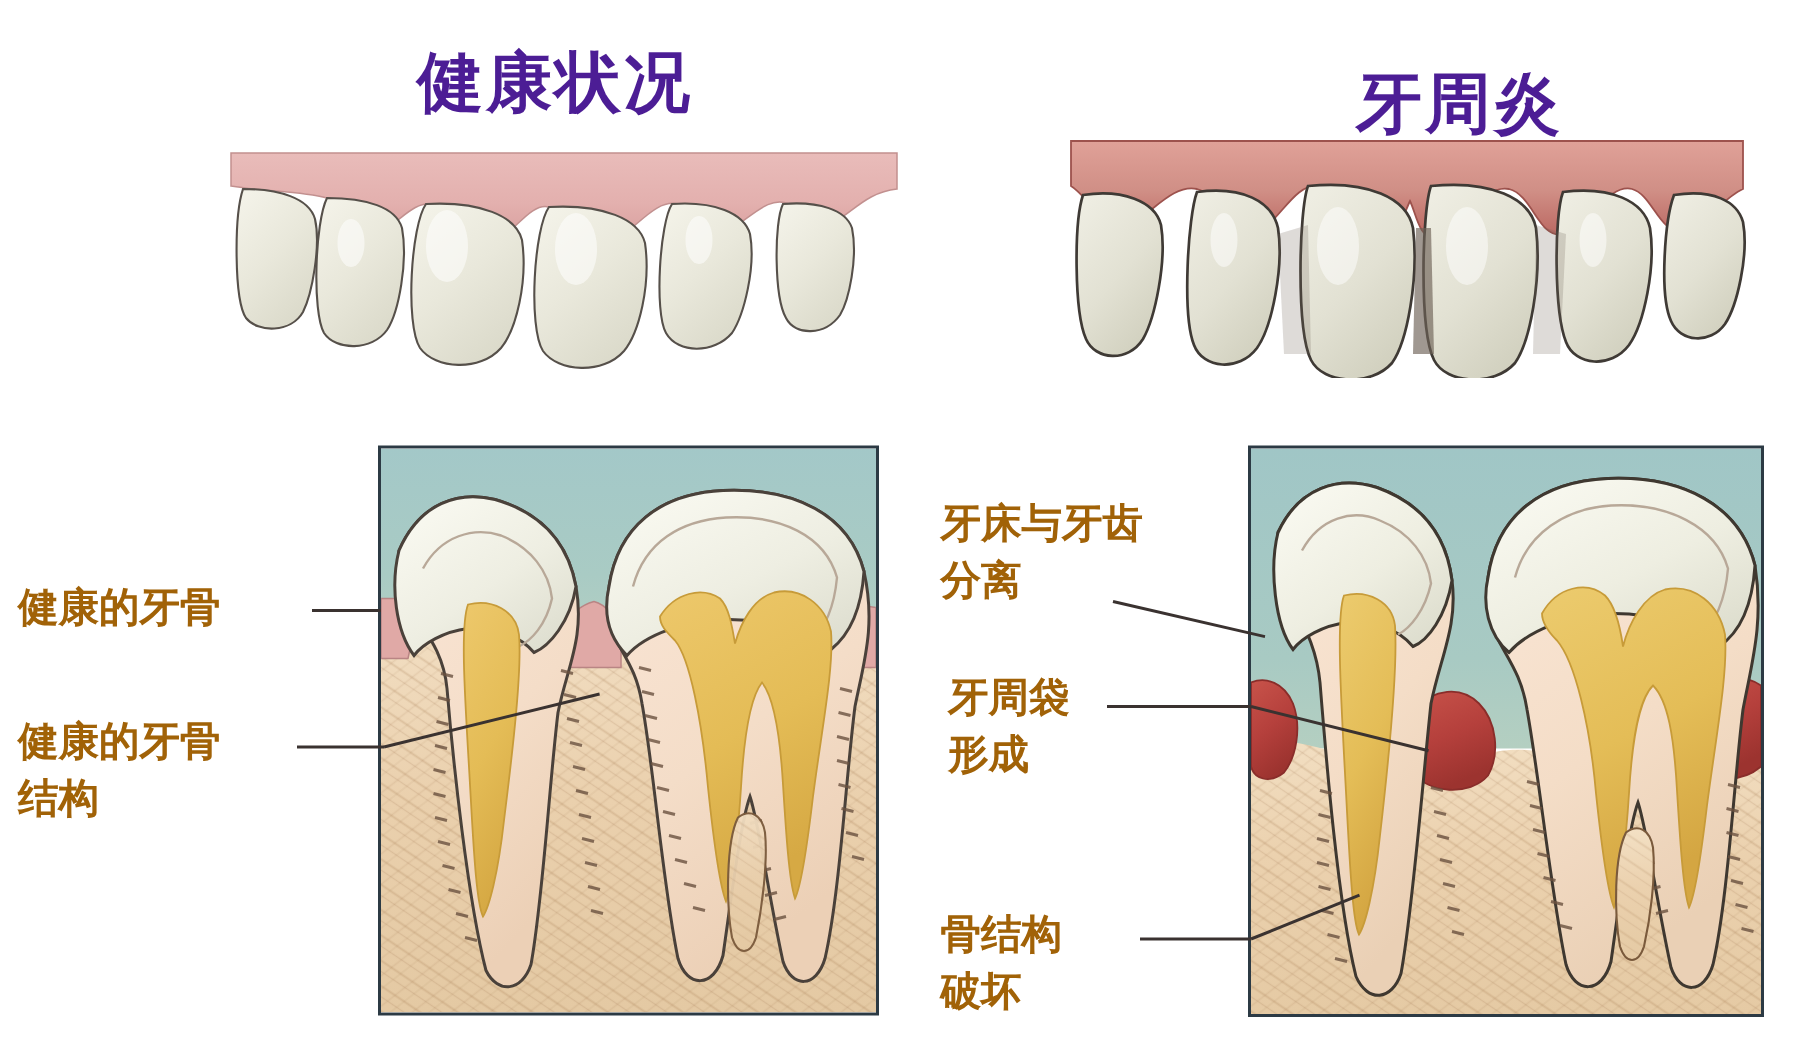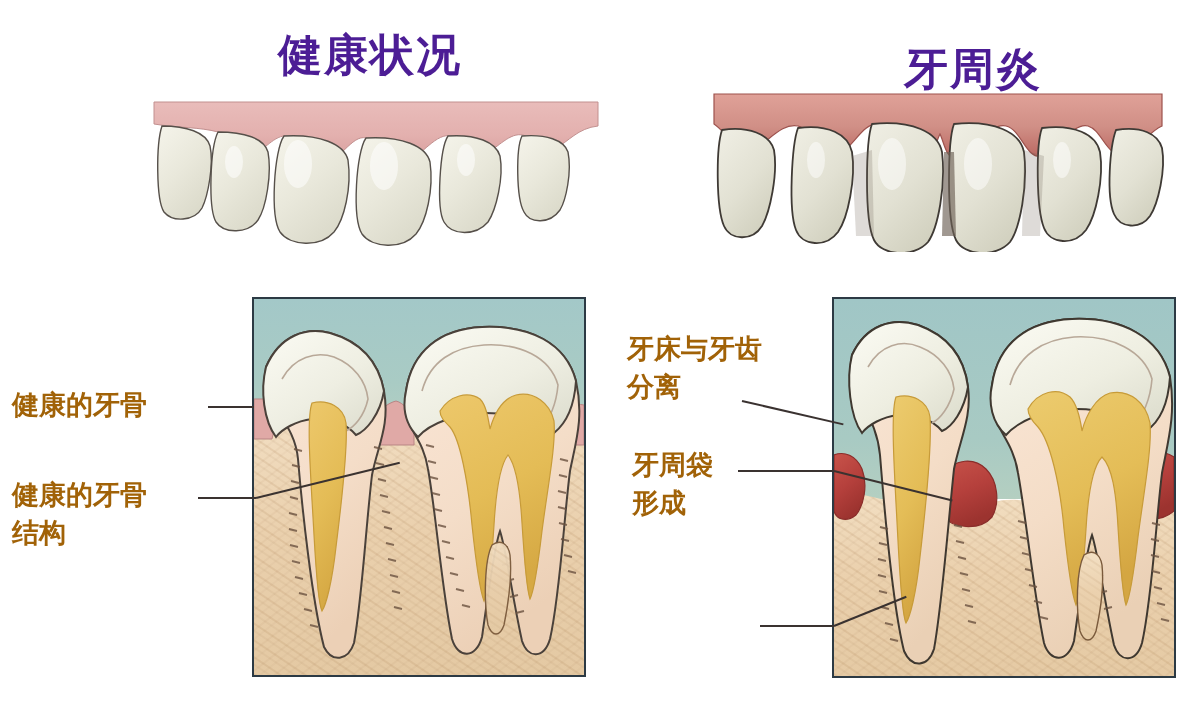--- a/index.html
+++ b/index.html
@@ -403,14 +403,16 @@
 
   <div class="callout" id="label-healthy-bone">健康的牙骨
 结构</div>
 
   <div class="callout" id="label-separation">牙床与牙齿
 分离</div>
 
   <div class="callout" id="label-pocket">牙周袋
 形成</div>
 
+  <div class="callout" id="label-bonedestroy">骨结构
+破坏</div>
 
 </div>
 
 </body></html>

